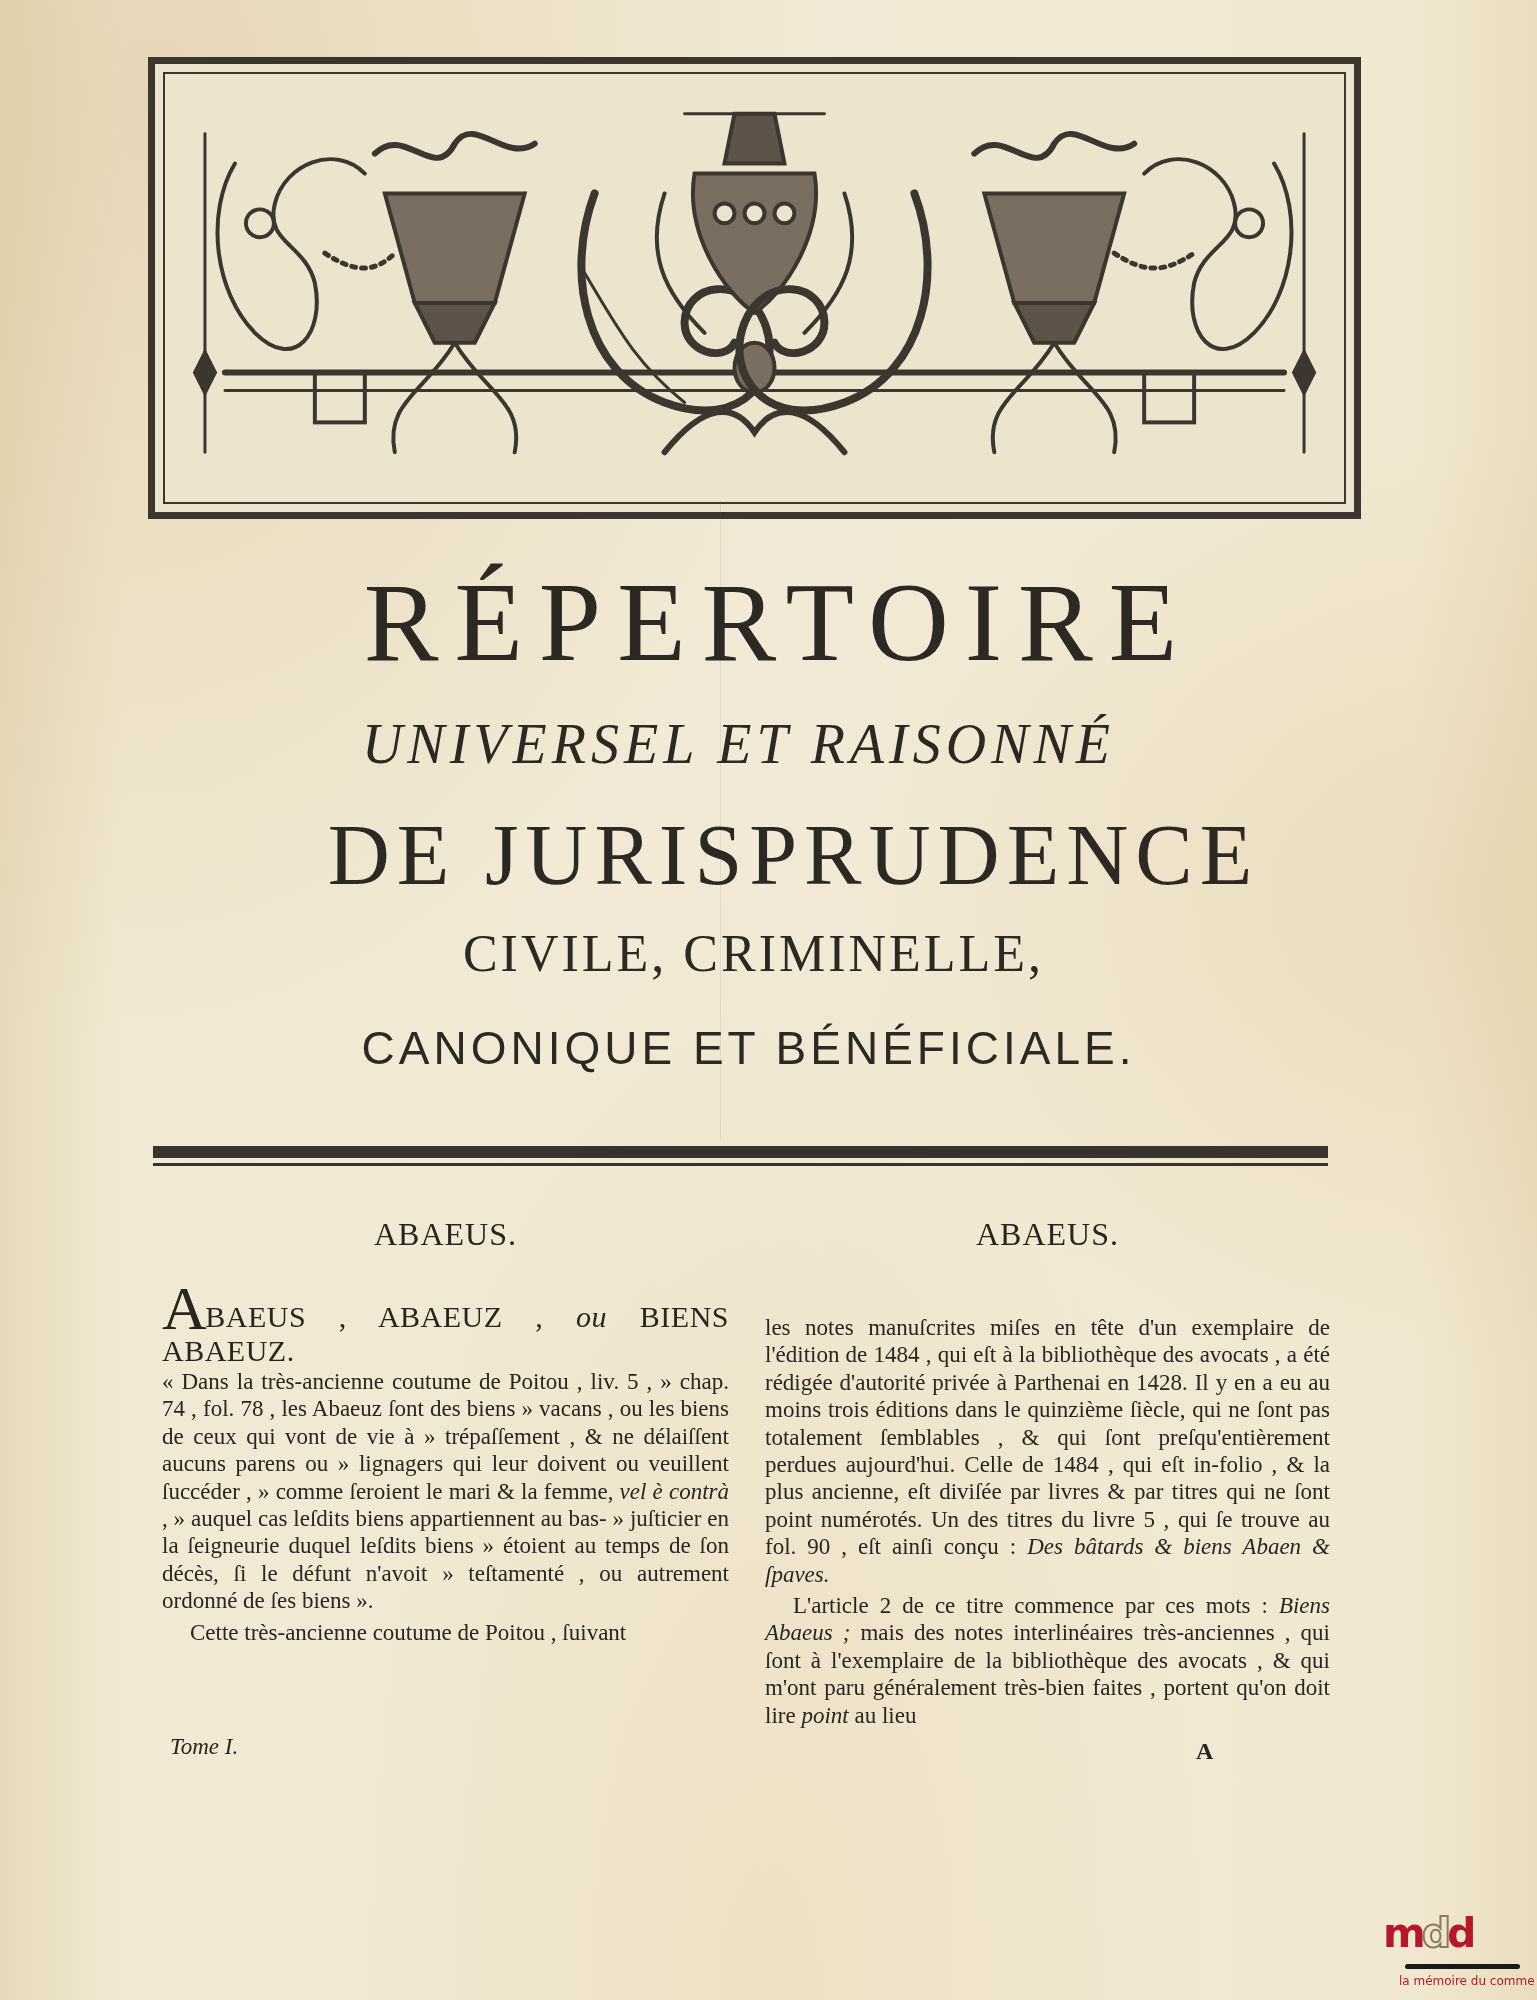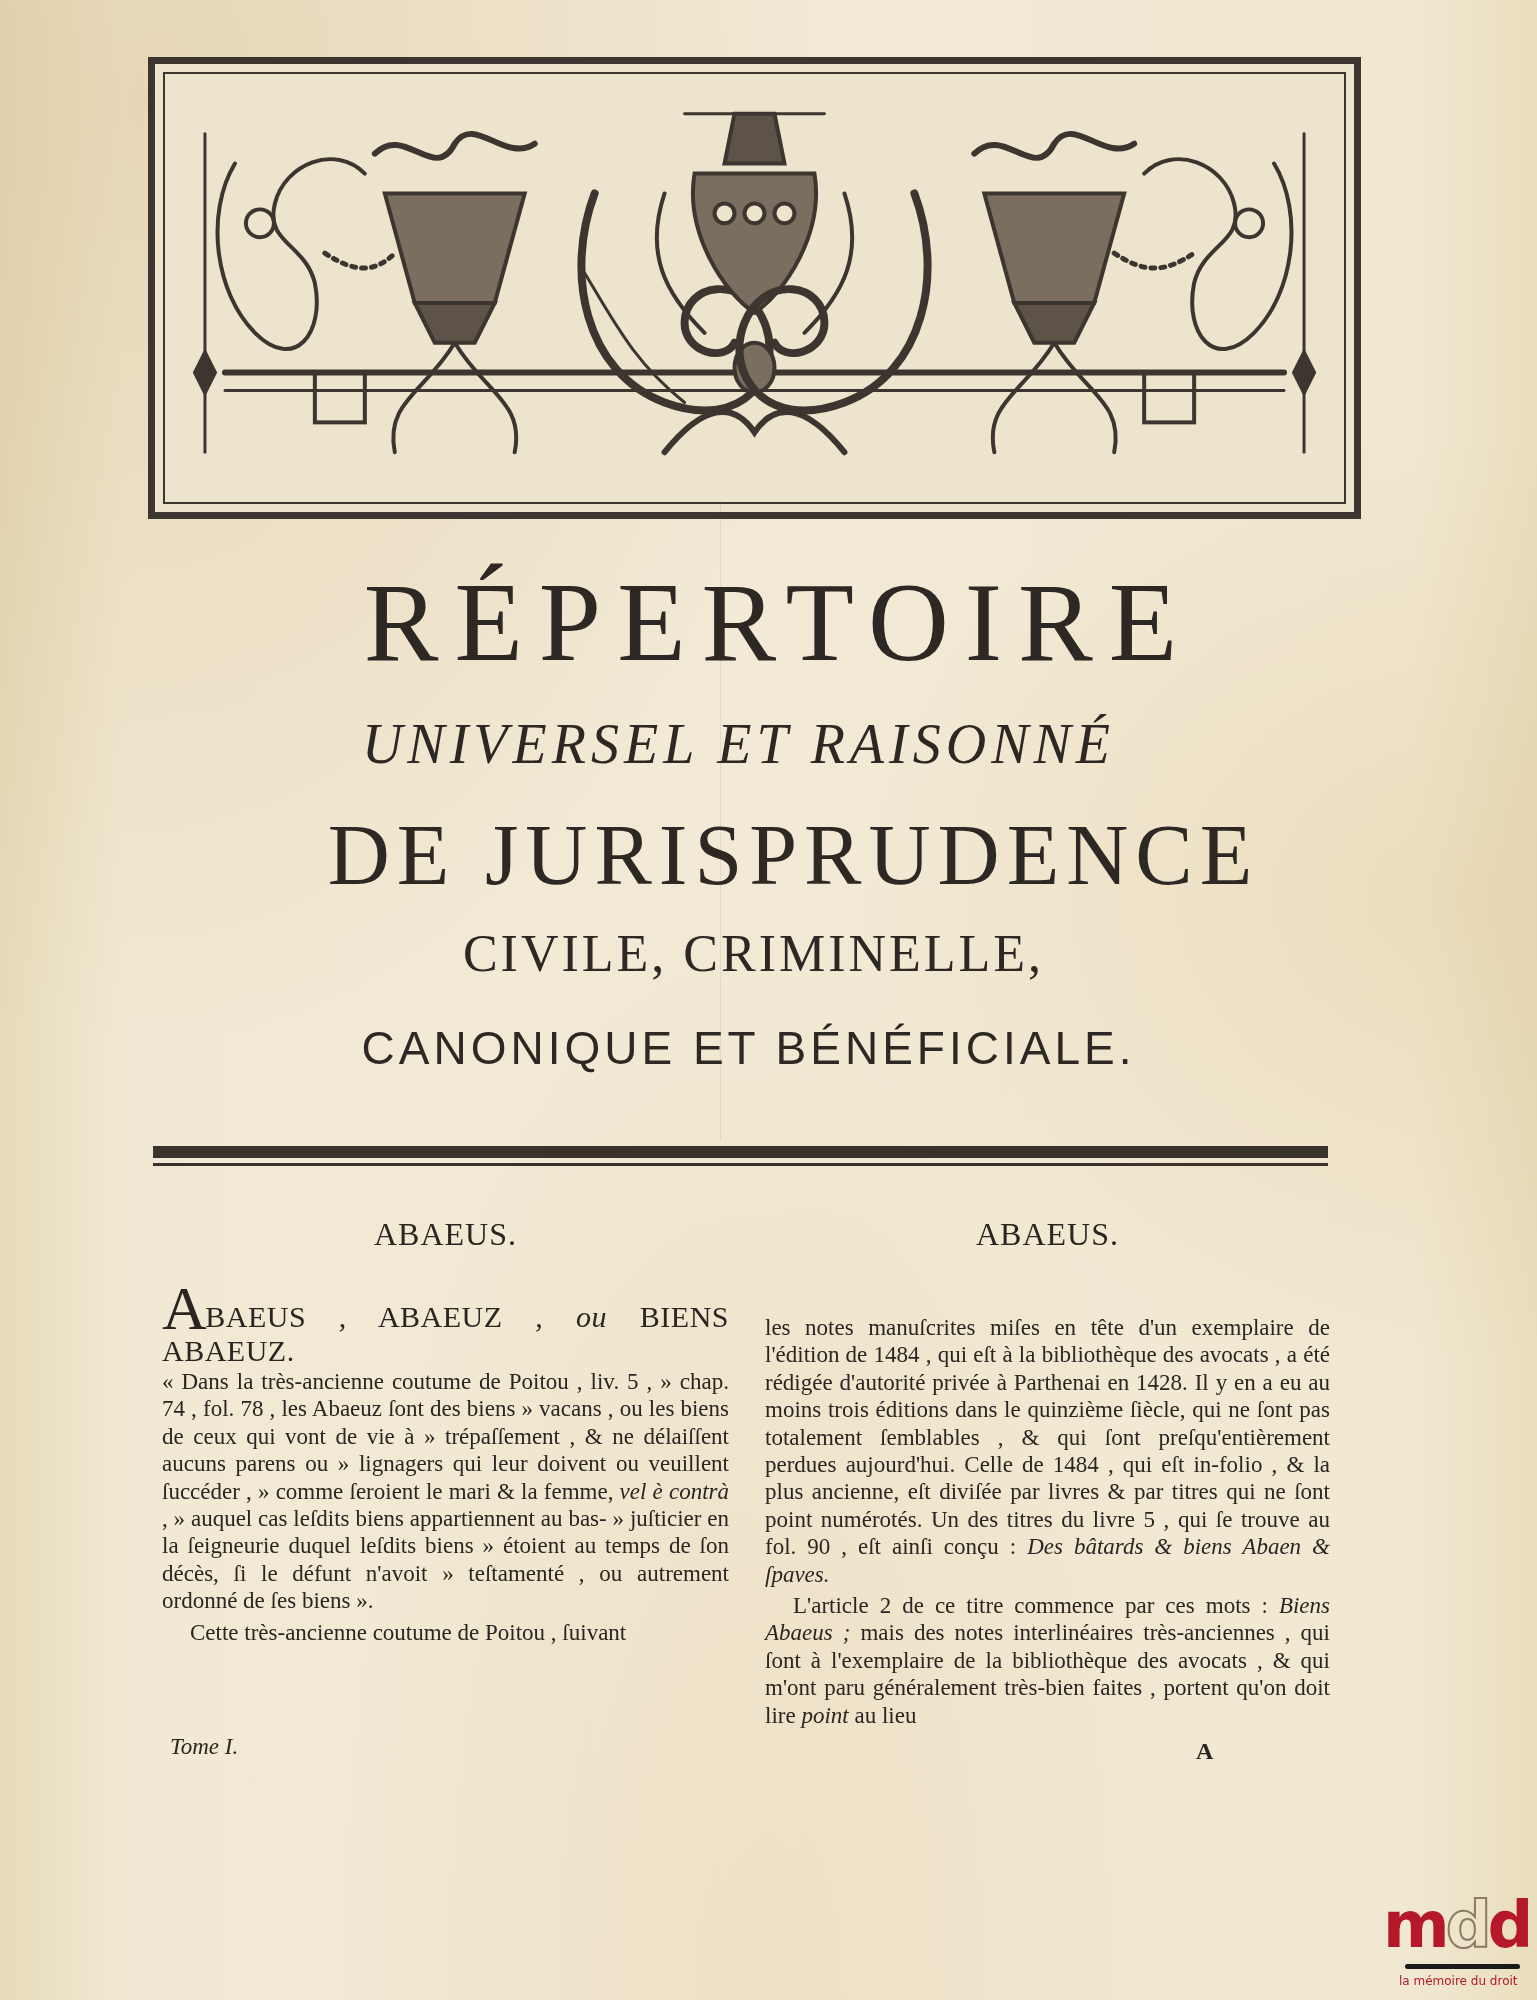--- a/index.html
+++ b/index.html
@@ -209,23 +209,23 @@
     .logo {
       position: absolute;
       left: 1375px;
       top: 1890px;
       width: 150px;
       height: 105px;
     }
     .logo-mark {
       position: absolute;
       left: 8px;
-      top: 0;
+      top: 8px;
       font-family: "DejaVu Sans", "Liberation Sans", sans-serif;
-      font-size: 64px;
+      font-size: 41px;
       font-weight: bold;
       color: #b5182a;
       letter-spacing: -4px;
       line-height: 70px;
     }
     .logo-mark .mid {
       color: transparent;
       -webkit-text-stroke: 2px #8a7a66;
     }
     .logo-bar {
@@ -329,14 +329,14 @@
   <p class="para"><span>les notes manuſcrites miſes en tête d'un exemplaire de l'édition de 1484 , qui eſt à la bibliothèque des avocats , a été rédigée d'autorité privée à Parthenai en 1428. Il y en a eu au moins trois éditions dans le quinzième ſiècle, qui ne ſont pas totalement ſemblables , &amp; qui ſont preſqu'entièrement perdues aujourd'hui. Celle de 1484 , qui eſt in-folio , &amp; la plus ancienne, eſt diviſée par livres &amp; par titres qui ne ſont point numérotés. Un des titres du livre 5 , qui ſe trouve au fol. 90 , eſt ainſi conçu : </span><span class="it">Des bâtards &amp; biens Abaen &amp; ſpaves.</span></p>
   <p class="para indent"><span>L'article 2 de ce titre commence par ces mots : </span><span class="it">Biens Abaeus ;</span><span> mais des notes interlinéaires très-anciennes , qui ſont à l'exemplaire de la bibliothèque des avocats , &amp; qui m'ont paru généralement très-bien faites , portent qu'on doit lire </span><span class="it">point</span><span> au lieu</span></p>
 </div>
 
 <div class="footer-left">Tome I.</div>
 <div class="signature">A</div>
 
 <div class="logo">
   <div class="logo-mark"><span>m</span><span class="mid">d</span><span>d</span></div>
   <div class="logo-bar"></div>
-  <div class="logo-tag">la mémoire du droit</div>
+  <div class="logo-tag">la mémoire du comme</div>
 </div>
 
 </body></html>

